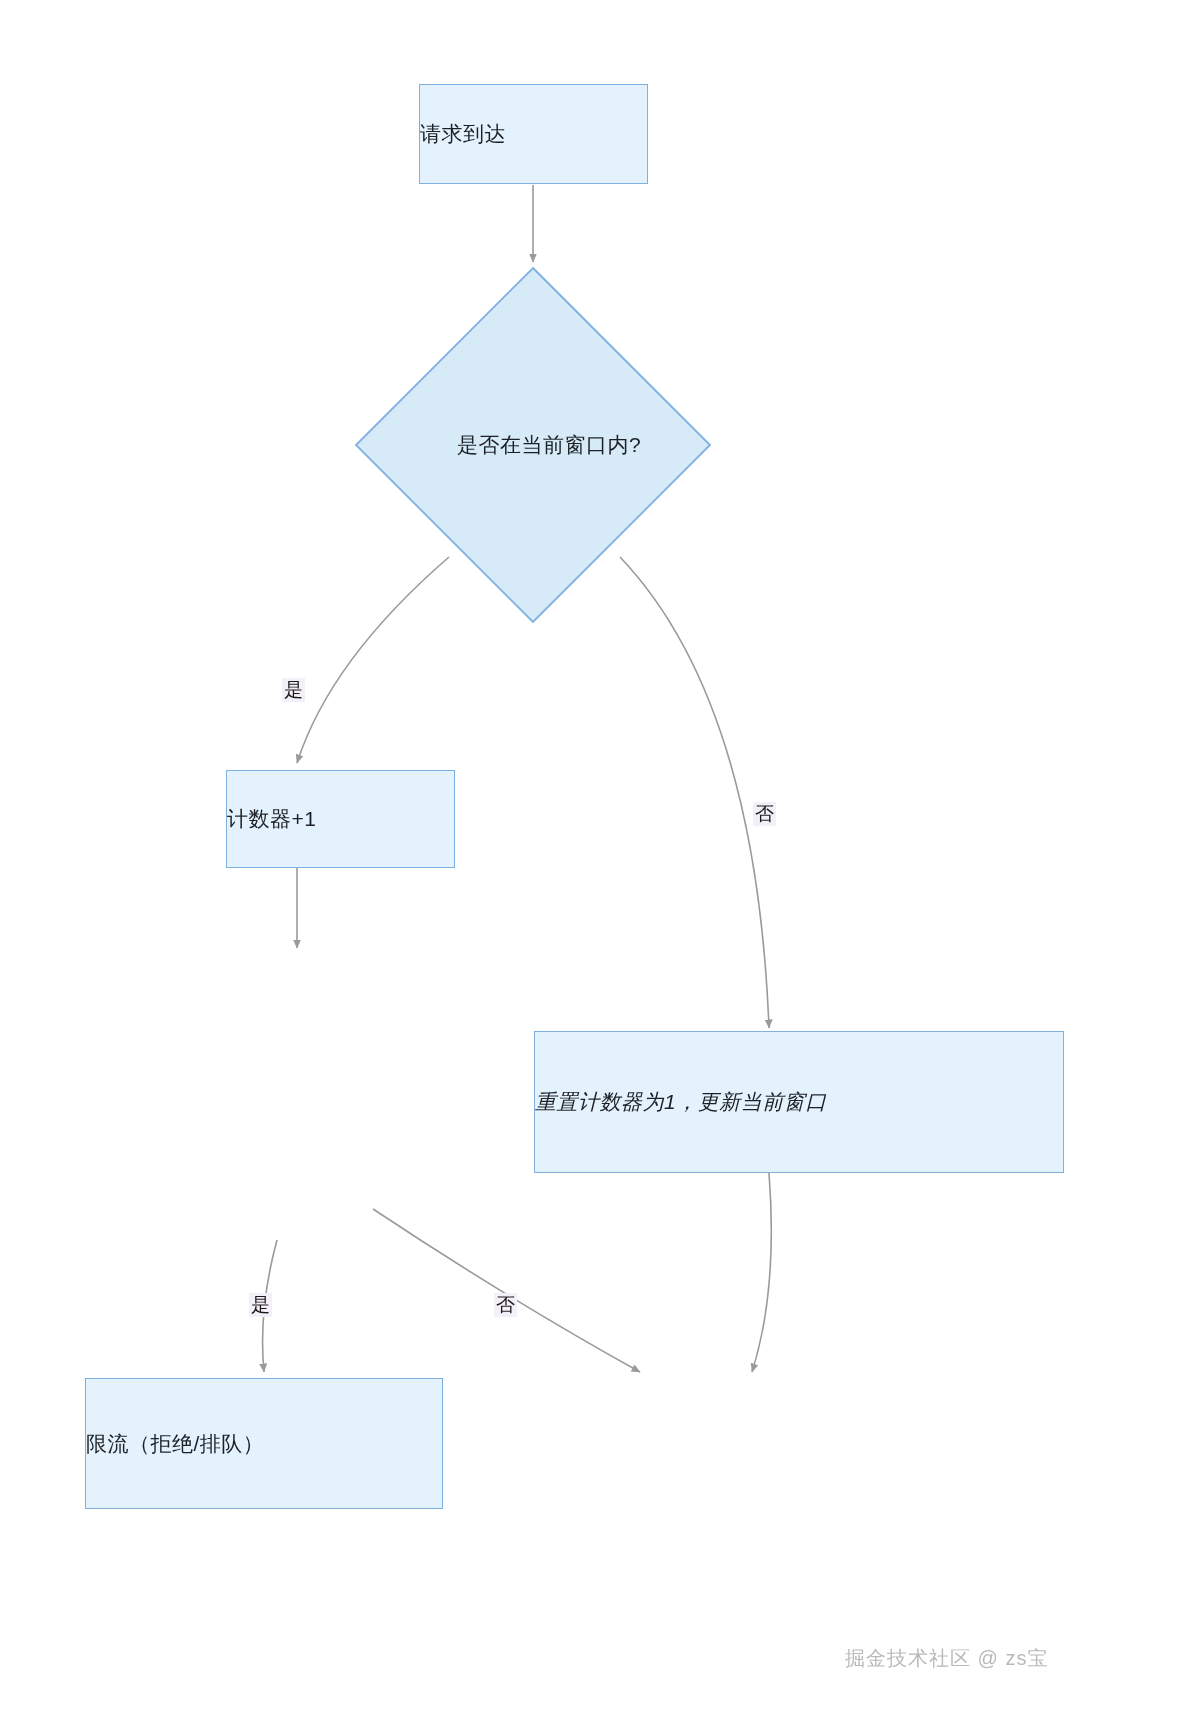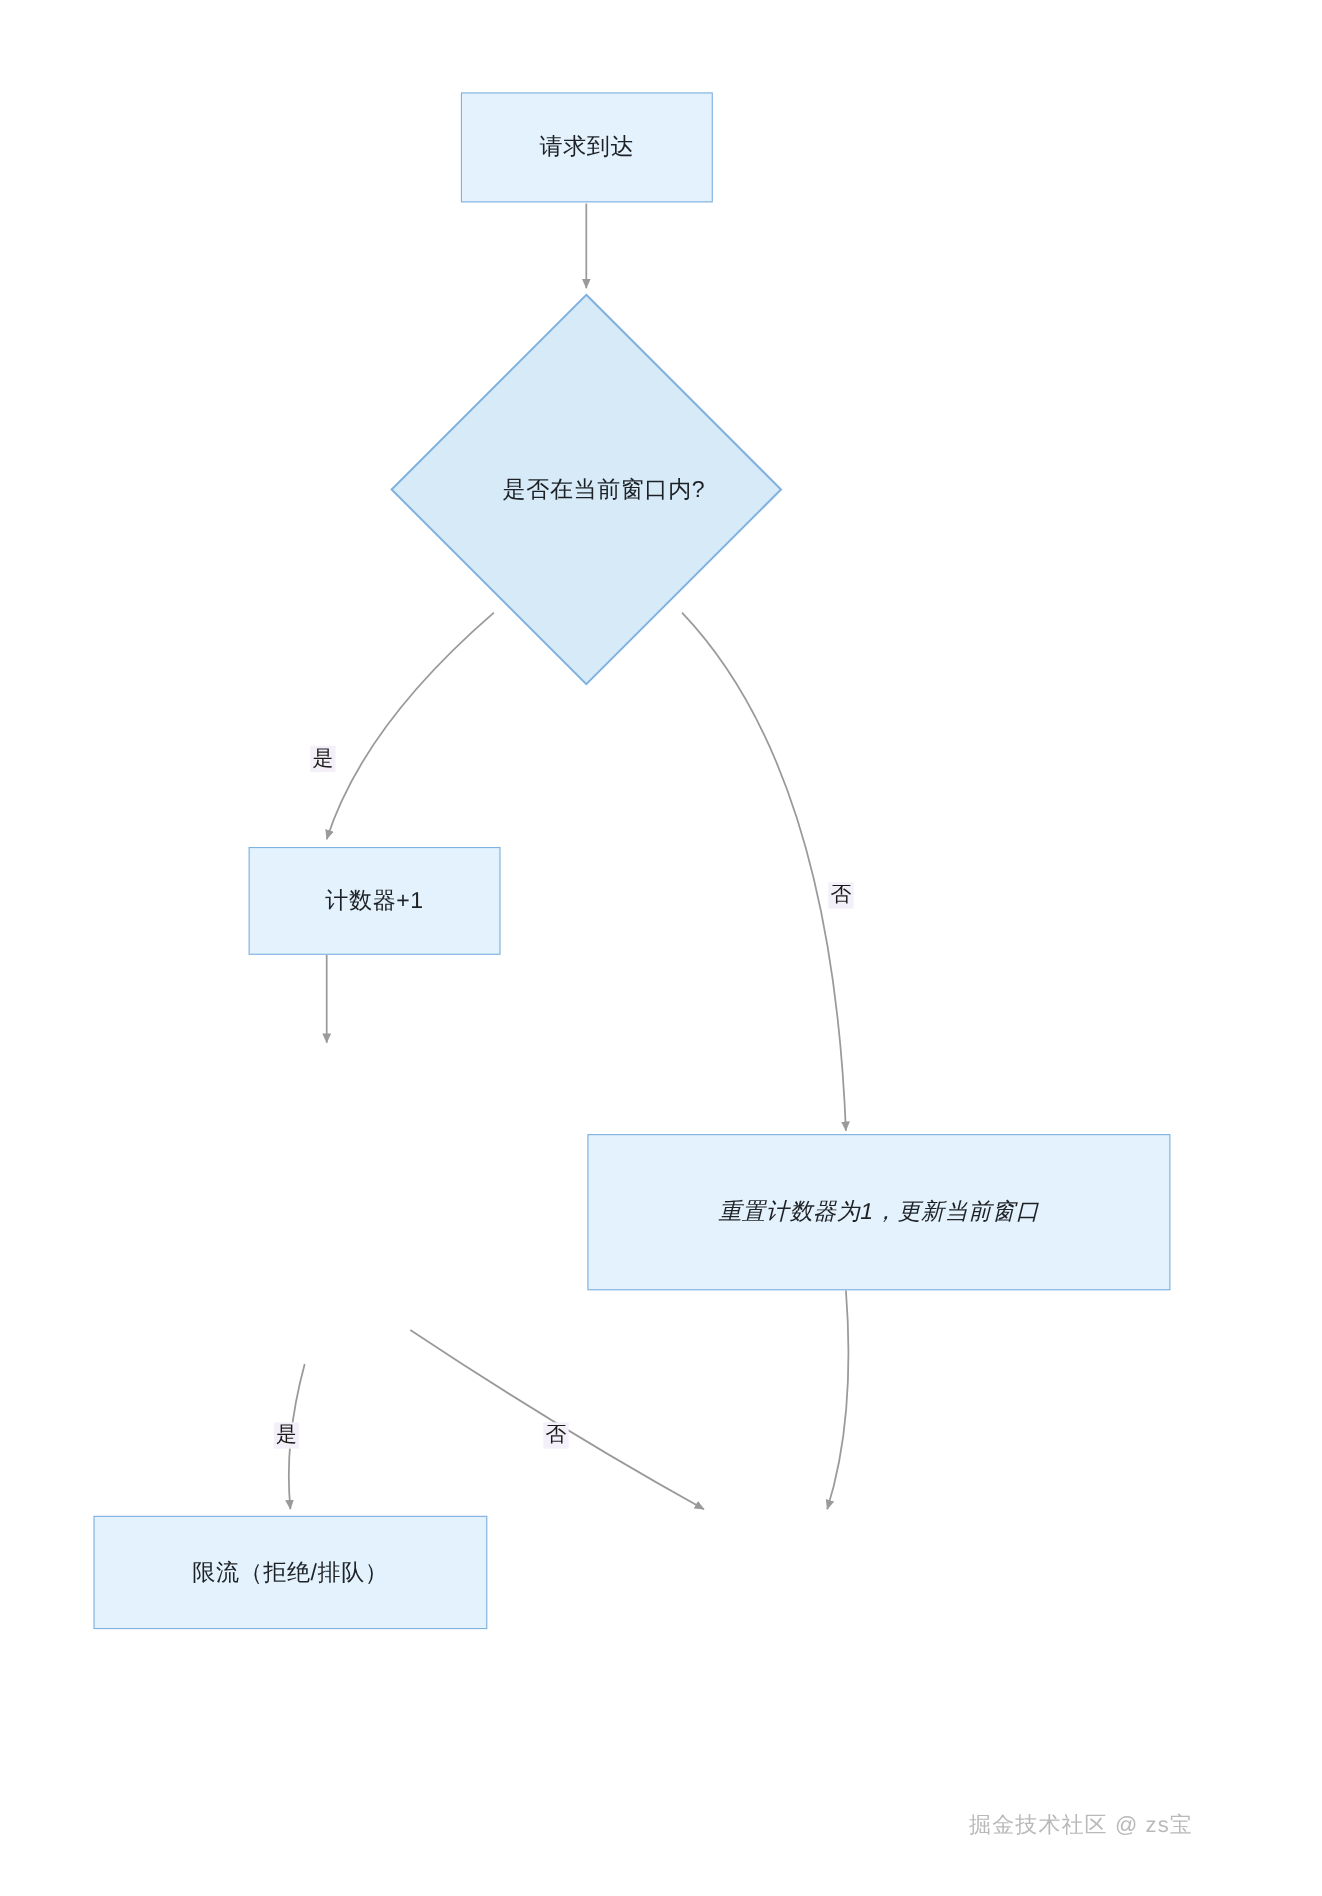--- a/index.html
+++ b/index.html
@@ -23,21 +23,20 @@
     top: 0;
     width: 1202px;
     height: 1724px;
     pointer-events: none;
   }
   .node {
     position: absolute;
     box-sizing: border-box;
     display: flex;
     align-items: center;
-    justify-content: center;
   }
   .node-rect {
     background: #e3f2fd;
     border: 1.6px solid #7eb0e0;
   }
   .node-label {
     font-size: 21px;
     color: #1d2125;
     letter-spacing: 0.5px;
     line-height: 1.3;
@@ -145,20 +144,20 @@
 
   <div class="node node-rect" style="left:534px; top:1031px; width:530px; height:142px;font-style:italic;">
     <span class="node-label">重置计数器为1，更新当前窗口</span>
   </div>
 
 
   <div class="edge-label" style="left:249px; top:1293px;">是</div>
 
   <div class="edge-label" style="left:494px; top:1293px;">否</div>
 
-  <div class="node node-rect" style="left:85px; top:1378px; width:358px; height:103px;">
+  <div class="node node-rect" style="left:85px; top:1378px; width:358px; height:131px;">
     <span class="node-label">限流（拒绝/排队）</span>
   </div>
 
 
-  <div class="watermark" style="left:845px; top:1645px;margin-left:36px;">掘金技术社区 @ zs宝</div>
+  <div class="watermark" style="left:845px; top:1645px;">掘金技术社区 @ zs宝</div>
 
 </div>
 
 </body></html>

